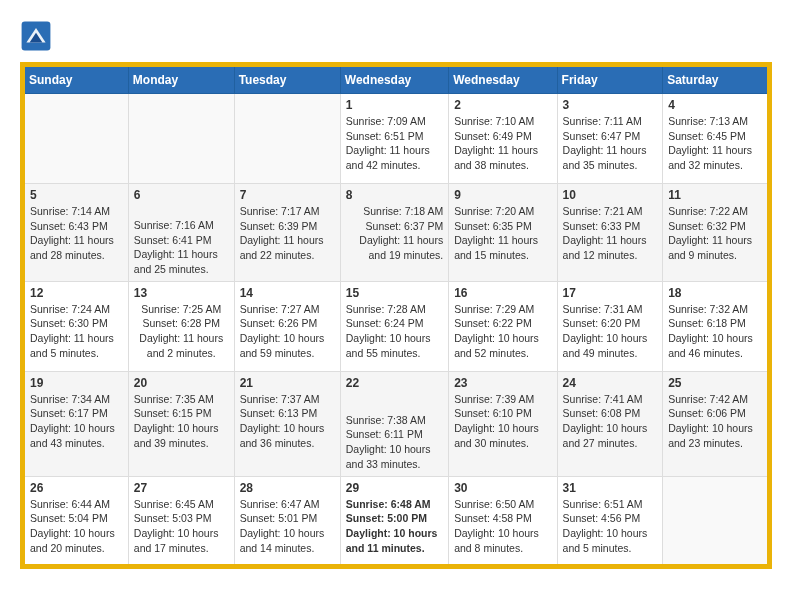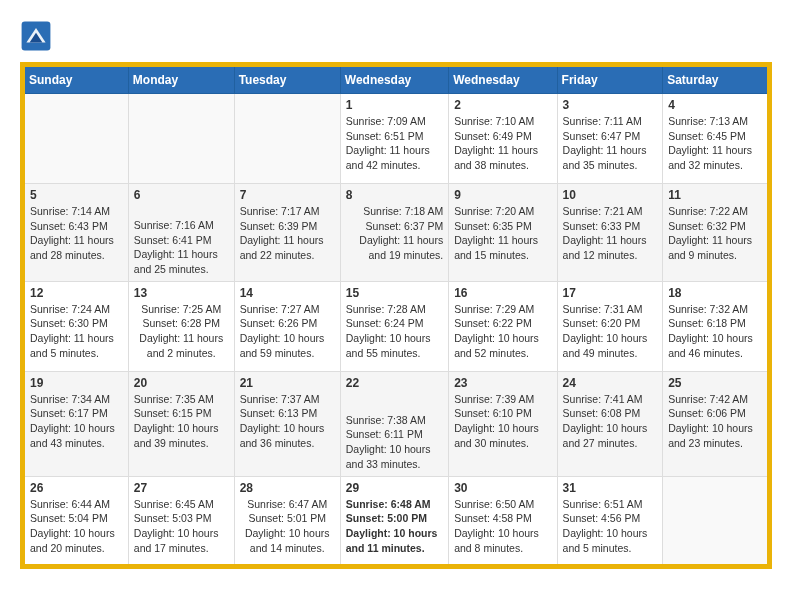--- a/index.html
+++ b/index.html
@@ -318,21 +318,21 @@
         </td>
         <td>
           <span class="day-num">27</span>
           <div class="day-info" style="white-space: pre-line;">Sunrise: 6:45 AM
 Sunset: 5:03 PM
 Daylight: 10 hours
 and 17 minutes.</div>
         </td>
         <td>
           <span class="day-num">28</span>
-          <div class="day-info" style="white-space: pre-line; text-align: center;">Sunrise: 6:47 AM
+          <div class="day-info" style="white-space: pre-line;">Sunrise: 6:47 AM
 Sunset: 5:01 PM
 Daylight: 10 hours
 and 14 minutes.</div>
         </td>
         <td>
           <span class="day-num">29</span>
           <div class="day-info" style="white-space: pre-line; font-weight: bold;">Sunrise: 6:48 AM
 Sunset: 5:00 PM
 Daylight: 10 hours
 and 11 minutes.</div>

